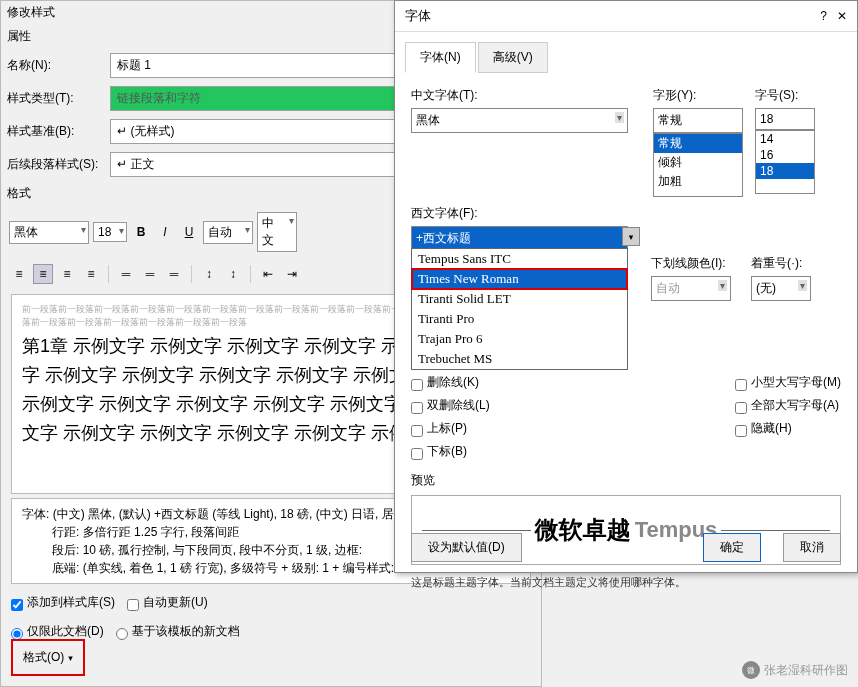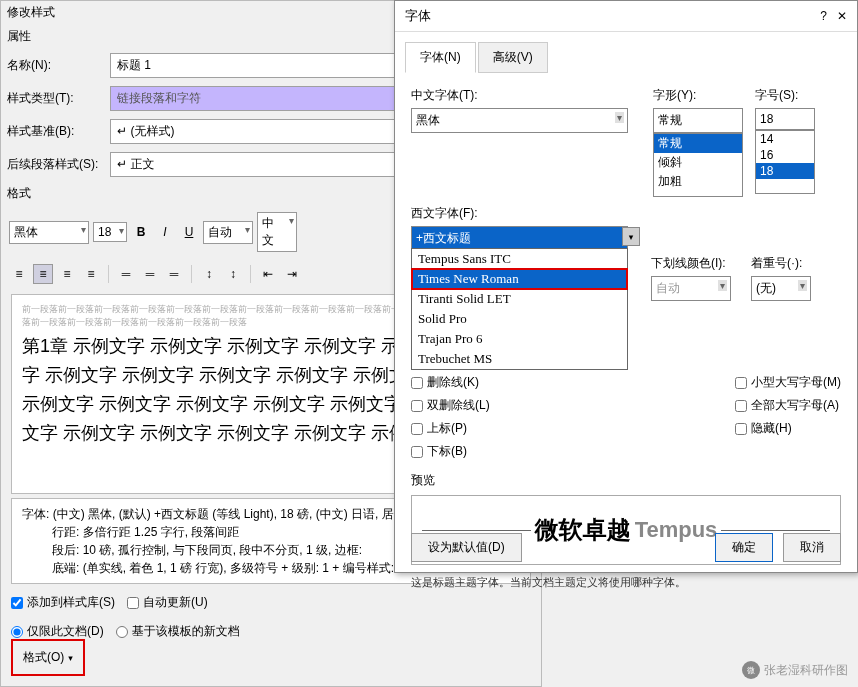--- a/index.html
+++ b/index.html
@@ -3,21 +3,21 @@
 <meta charset="utf-8">
 <style>
 * { box-sizing: border-box; margin: 0; padding: 0; font-family: "Microsoft YaHei", "SimSun", sans-serif; font-size: 12px; }
 body { background: #f0f0f0; width: 858px; height: 687px; position: relative; overflow: hidden; }
 .back-dialog { position: absolute; left: 0; top: 0; width: 542px; height: 687px; background: #f0f0f0; border: 1px solid #bbb; }
 .back-title { padding: 3px 6px; font-size: 12px; }
 .back-section-label { padding: 4px 6px; font-size: 12px; }
 .form-row { display: flex; align-items: center; padding: 4px 6px; gap: 8px; }
 .form-label { width: 95px; font-size: 12px; }
 .form-input { flex: 1; border: 1px solid #a0a0a0; background: #fff; padding: 3px 6px; font-size: 12px; }
-.form-input.gray { background: #c4b5fd; color: #555; }
+.form-input.gray { background: #22c55e; color: #555; }
 .indent { padding-left: 30px; }
 .toolbar { display: flex; align-items: center; padding: 6px 8px; gap: 4px; flex-wrap: wrap; }
 .dropdown { border: 1px solid #999; background: #fff; padding: 2px 16px 2px 4px; font-size: 12px; position: relative; display: inline-block; }
 .dropdown::after { content: "▾"; position: absolute; right: 2px; top: 2px; font-size: 10px; color: #666; }
 .btn-icon { width: 20px; height: 20px; display: inline-flex; align-items: center; justify-content: center; border: 1px solid transparent; font-size: 12px; cursor: default; }
 .btn-icon.active { border: 1px solid #999; background: #d0d0e0; }
 .tb-divider { width: 1px; height: 18px; background: #ccc; margin: 0 3px; }
 .preview-area { margin: 4px 10px; border: 1px solid #bbb; background: #fff; padding: 8px 10px; height: 200px; overflow: hidden; }
 .gray-text { color: #aaa; font-size: 9px; line-height: 1.4; }
 .sample-text { font-family: "SimHei", sans-serif; font-size: 18px; line-height: 1.6; margin-top: 4px; }
@@ -46,21 +46,21 @@
 .combo-wrap { position: relative; }
 .combo-input { border: 1px solid #888; padding: 3px 20px 3px 4px; font-size: 12px; width: 217px; background: #0a64c8; color: #fff; }
 .combo-btn { position: absolute; right: 1px; top: 1px; width: 18px; height: 19px; background: #d0d0d0; border: 1px solid #888; display: flex; align-items: center; justify-content: center; font-size: 9px; }
 .combo-list { position: absolute; top: 22px; left: 0; width: 217px; border: 1px solid #666; background: #fff; z-index: 10; }
 .combo-item { padding: 2px 6px; font-size: 13px; font-family: serif; cursor: default; }
 .combo-item.highlight { background: #0a64c8; color: #fff; outline: 2px solid #d00; outline-offset: -1px; }
 
 .fd-section { margin-top: 50px; font-size: 12px; }
 .fd-check-grid { display: flex; justify-content: space-between; margin-top: 6px; }
 .fd-check-col { display: flex; flex-direction: column; gap: 6px; }
-.fd-check { display: flex; align-items: center; gap: 4px; font-size: 12px; }
+.fd-check { display: flex; align-items: flex-end; gap: 4px; font-size: 12px; }
 .fd-check input { width: 12px; height: 12px; }
 .fd-preview-label { font-size: 12px; margin-top: 12px; }
 .fd-preview-box { border: 1px solid #aaa; margin-top: 6px; padding: 18px 10px; text-align: center; display: flex; align-items: center; justify-content: center; gap: 4px; font-weight: bold; }
 .fd-preview-text { font-size: 24px; font-family: "SimHei", sans-serif; }
 .fd-preview-sub { font-size: 22px; color: #888; }
 .fd-preview-line { flex: 1; border-bottom: 1px solid #666; }
 .fd-desc { font-size: 11px; margin-top: 10px; color: #333; }
 .fd-footer { position: absolute; bottom: 10px; left: 0; right: 0; display: flex; justify-content: space-between; padding: 0 16px; }
 .fd-btn { border: 1px solid #999; padding: 5px 16px; background: #f0f0f0; font-size: 12px; }
 .fd-btn.primary { border: 1px solid #0a64c8; }
@@ -198,21 +198,21 @@
     <div class="fd-row" style="margin-top:6px">
       <div class="fd-col" style="width:230px">
         <span class="fd-col-label">西文字体(F):</span>
         <div class="combo-wrap">
           <div class="combo-input">+西文标题</div>
           <div class="combo-btn">▾</div>
           <div class="combo-list">
             <div class="combo-item">Tempus Sans ITC</div>
             <div class="combo-item highlight">Times New Roman</div>
             <div class="combo-item">Tiranti Solid LET</div>
-            <div class="combo-item">Solid Pro</div>
+            <div class="combo-item">Tiranti Pro</div>
             <div class="combo-item">Trajan Pro 6</div>
             <div class="combo-item">Trebuchet MS</div>
           </div>
         </div>
       </div>
     </div>
 
     <div class="second-row-right" style="margin-top:-4px">
       <div class="underline-col">
         <span class="uc-label">下划线颜色(I):</span>
@@ -266,21 +266,21 @@
     <div class="fd-preview-box">
       <span class="fd-preview-line"></span>
       <span class="fd-preview-text">微软卓越</span>
       <span class="fd-preview-sub">Tempus</span>
       <span class="fd-preview-line"></span>
     </div>
     <div class="fd-desc">这是标题主题字体。当前文档主题定义将使用哪种字体。</div>
   </div>
   <div class="fd-footer">
     <div class="fd-btn">设为默认值(D)</div>
-    <div style="display:flex;gap:10px">
+    <div style="display:flex;gap:22px">
       <div class="fd-btn primary">确定</div>
       <div class="fd-btn">取消</div>
     </div>
   </div>
 </div>
 
 <div class="watermark">
   <span class="wm-icon">微</span>
   <span>张老湿科研作图</span>
 </div>

